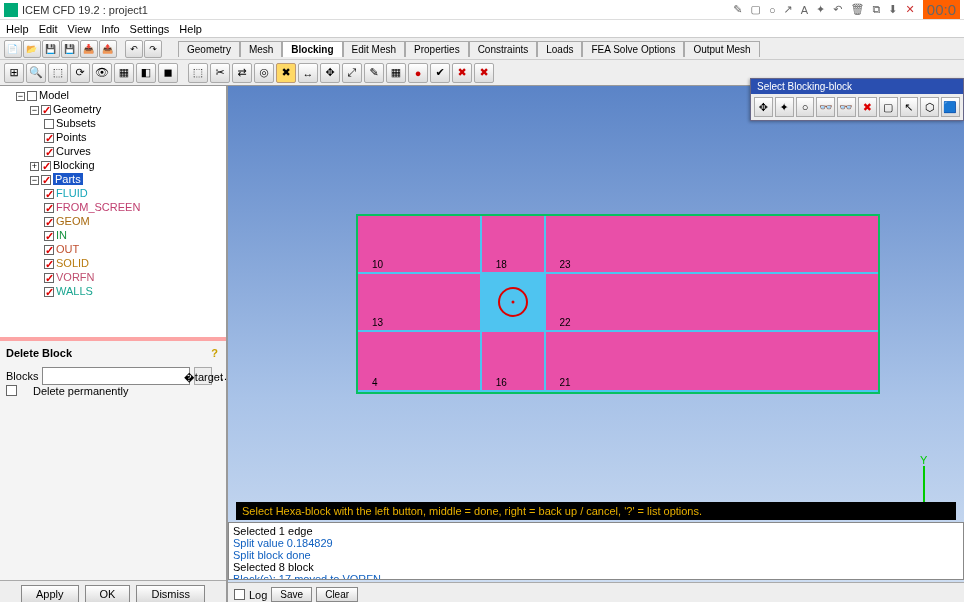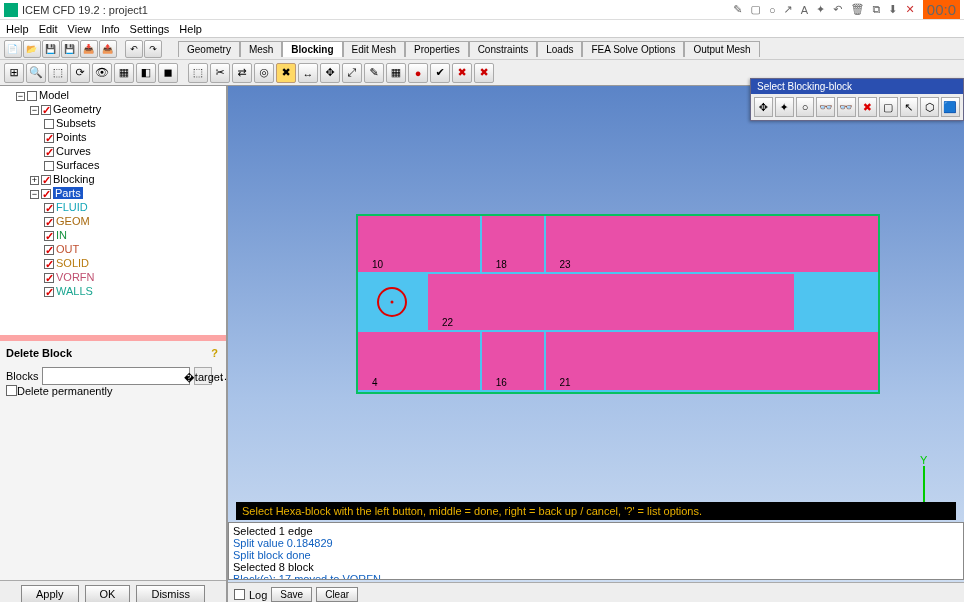--- a/index.html
+++ b/index.html
@@ -26,35 +26,35 @@
 .tabstrip .tab.active { background: #fff; font-weight: bold; }
 
 .toolrow2 { height: 26px; background: #eee; display: flex; align-items: center; padding: 0 4px; border-bottom: 1px solid #999; gap: 2px; }
 .toolrow2 .tbtn { width: 20px; height: 20px; background: linear-gradient(#fff,#ddd); border: 1px solid #aaa; border-radius: 2px; display: flex; align-items: center; justify-content: center; cursor: pointer; }
 .toolrow2 .sep { width: 6px; }
 .toolrow2 .tbtn.active { background: #ffd966; border-color: #b97; }
 
 
 .mainrow { display: flex; height: 520px; }
 .leftcol { width: 228px; background: #fff; display: flex; flex-direction: column; border-right: 2px solid #999; }
-.tree { flex: 0 0 255px; overflow: auto; padding: 2px; border-bottom: 6px solid #fca5a5; }
+.tree { flex: 0 0 255px; overflow: auto; padding: 2px; border-bottom: 4px solid #fca5a5; }
 .tree ul { list-style: none; padding-left: 14px; }
 .tree li { white-space: nowrap; line-height: 14px; }
 .tree .box { display: inline-block; width: 9px; height: 9px; border: 1px solid #666; text-align: center; line-height: 7px; font-size: 9px; margin-right: 2px; background: #fff; }
 .tree .chk { display: inline-block; width: 10px; height: 10px; border: 1px solid #666; margin-right: 2px; vertical-align: middle; position: relative; background: #fff; }
 .tree .chk.on::after { content: "✓"; position: absolute; top: -3px; left: 0; color: #d00; font-size: 11px; font-weight: bold; }
 .tree .sel { background: #1a56c8; color: #fff; padding: 0 2px; }
 
 .proppanel { flex: 1; padding: 6px; position: relative; background: #f4f4f4; }
 .proppanel .ptitle { font-weight: bold; margin-bottom: 8px; }
 .proppanel .helpicon { position: absolute; right: 8px; top: 6px; font-weight: bold; color: #caa000; cursor: pointer; }
 .proppanel .row { display: flex; align-items: center; gap: 4px; }
 .proppanel input[type=text] { flex: 1; height: 18px; border: 1px solid #888; padding: 0 2px; }
 .proppanel .pickbtn { width: 18px; height: 18px; border: 1px solid #aaa; background: #eee; cursor: pointer; display: flex; align-items: center; justify-content: center; }
-.proppanel .chkrow { display: flex; align-items: flex-start; gap: 0; }
+.proppanel .chkrow { display: flex; align-items: flex-start; gap: 16px; }
 
 .btnbar { height: 26px; display: flex; align-items: center; justify-content: center; gap: 6px; border-top: 1px solid #aaa; background: #eee; }
 .btnbar button { padding: 2px 14px; border: 1px solid #888; background: linear-gradient(#fff,#ddd); cursor: pointer; }
 
 
 .viewport { flex: 1; position: relative; background: linear-gradient(#5b84c7 0%, #a9c3e8 60%, #d3e1f3 100%); overflow: hidden; }
 .blocks { position: absolute; left: 128px; top: 128px; width: 524px; height: 180px; border: 2px solid #08c060; background: #4fc4f0; text-align: right; }
 .brow { display: flex; height: 58px; border-bottom: 2px solid #4fc4f0; }
 .brow:last-child { border-bottom: none; }
 .bcell { border-right: 2px solid #4fc4f0; background: #e94fa8; position: relative; }
@@ -172,27 +172,27 @@
 
     <div class="tree">
       <ul>
         <li><span class="box">−</span><span class="chk"></span><span>Model</span>
           <ul>
             <li><span class="box">−</span><span class="chk on"></span><span>Geometry</span>
               <ul>
                 <li><span class="chk"></span><span>Subsets</span></li>
                 <li><span class="chk on"></span><span>Points</span></li>
                 <li><span class="chk on"></span><span>Curves</span></li>
-                <li><span class="chk"></span><span>Surfaces</span></li>
               </ul>
             </li>
             <li><span class="box">+</span><span class="chk on"></span><span>Blocking</span></li>
             <li><span class="box">−</span><span class="chk on"></span><span class="sel">Parts</span>
               <ul id="parts-list">
                   <li><span class="chk on"></span><span style="color:#15a6b8">FLUID</span></li>
+                  <li><span class="chk on"></span><span style="color:#c04070">FROM_SCREEN</span></li>
                   <li><span class="chk on"></span><span style="color:#a86a10">GEOM</span></li>
                   <li><span class="chk on"></span><span style="color:#16913f">IN</span></li>
                   <li><span class="chk on"></span><span style="color:#c05030">OUT</span></li>
                   <li><span class="chk on"></span><span style="color:#b87b10">SOLID</span></li>
                   <li><span class="chk on"></span><span style="color:#c05070">VORFN</span></li>
                   <li><span class="chk on"></span><span style="color:#1aa590">WALLS</span></li>
                 </ul>
             </li>
           </ul>
         </li>
@@ -228,20 +228,23 @@
             <span class="num">10</span>
           </div>
         <div class="bcell w2">
             <span class="num">18</span>
           </div>
         <div class="bcell w3">
             <span class="num">23</span>
           </div>
       </div>
       <div class="brow">
+        <div class="bcell w1">
+            <span class="num">13</span>
+          </div>
         <div class="bcell w2 empty">
             <div class="circle"></div>
             <div class="dot"></div>
           </div>
         <div class="bcell w3">
             <span class="num">22</span>
           </div>
       </div>
       <div class="brow">
         <div class="bcell w1">

